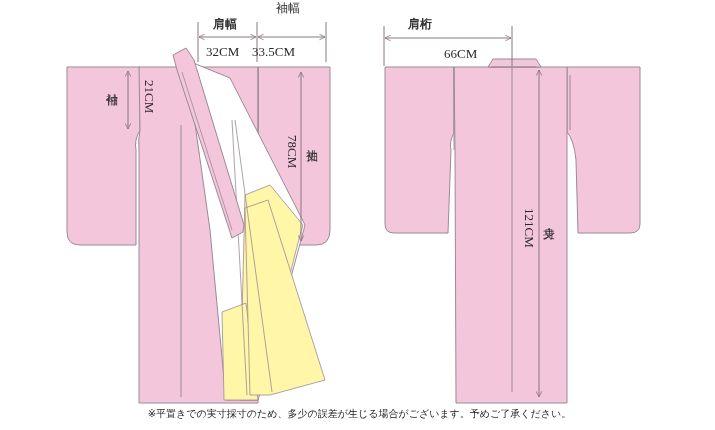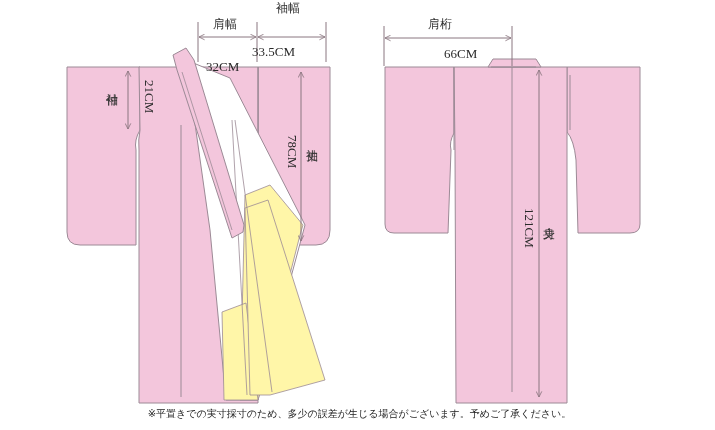--- a/index.html
+++ b/index.html
@@ -70,30 +70,30 @@
   </g>
 
   <g>
     <line x1="384" y1="26" x2="384" y2="66" stroke="#8A7680" stroke-width="1"></line>
     <line x1="512" y1="26" x2="512" y2="66" stroke="#8A7680" stroke-width="1"></line>
     <line x1="385" y1="38" x2="511" y2="38" stroke="#8A7680" stroke-width="1" marker-start="url(#arr)" marker-end="url(#arr)"></line>
     <line x1="539" y1="70" x2="539" y2="397" stroke="#8A7680" stroke-width="1" marker-start="url(#arr)" marker-end="url(#arr)"></line>
   </g>
 </svg>
 
-<span class="lbl lbl-jp" style="left:213px; top:18px;">肩幅</span>
-<span class="lbl" style="left:206px; top:60px;">32CM</span>
+<span class="lbl lbl-jp" style="left:213px; top:18px;font-weight:bold;">肩幅</span>
+<span class="lbl" style="left:206px; top:45px;">32CM</span>
 <span class="lbl lbl-jp" style="left:276px; top:2px;">袖幅</span>
 <span class="lbl" style="left:252px; top:45px;">33.5CM</span>
 
 <span class="lbl lbl-jp vert" style="left:106px; top:84px;">袖付</span>
 <span class="lbl rot" style="left:156px; top:80px;">21CM</span>
 
 <span class="lbl rot" style="left:299px; top:135px;">78CM</span>
 <span class="lbl lbl-jp vert" style="left:306px; top:140px;">袖丈</span>
 
-<span class="lbl lbl-jp" style="left:428px; top:18px;">肩桁</span>
+<span class="lbl lbl-jp" style="left:408px; top:18px;font-weight:bold;">肩桁</span>
 <span class="lbl" style="left:444px; top:47px;">66CM</span>
 
 <span class="lbl rot" style="left:536px; top:208px;">121CM</span>
 <span class="lbl lbl-jp vert" style="left:543px; top:218px;">身丈</span>
 
 <div class="note">※平置きでの実寸採寸のため、多少の誤差が生じる場合がございます。予めご了承ください。</div>
 
 </body></html>

